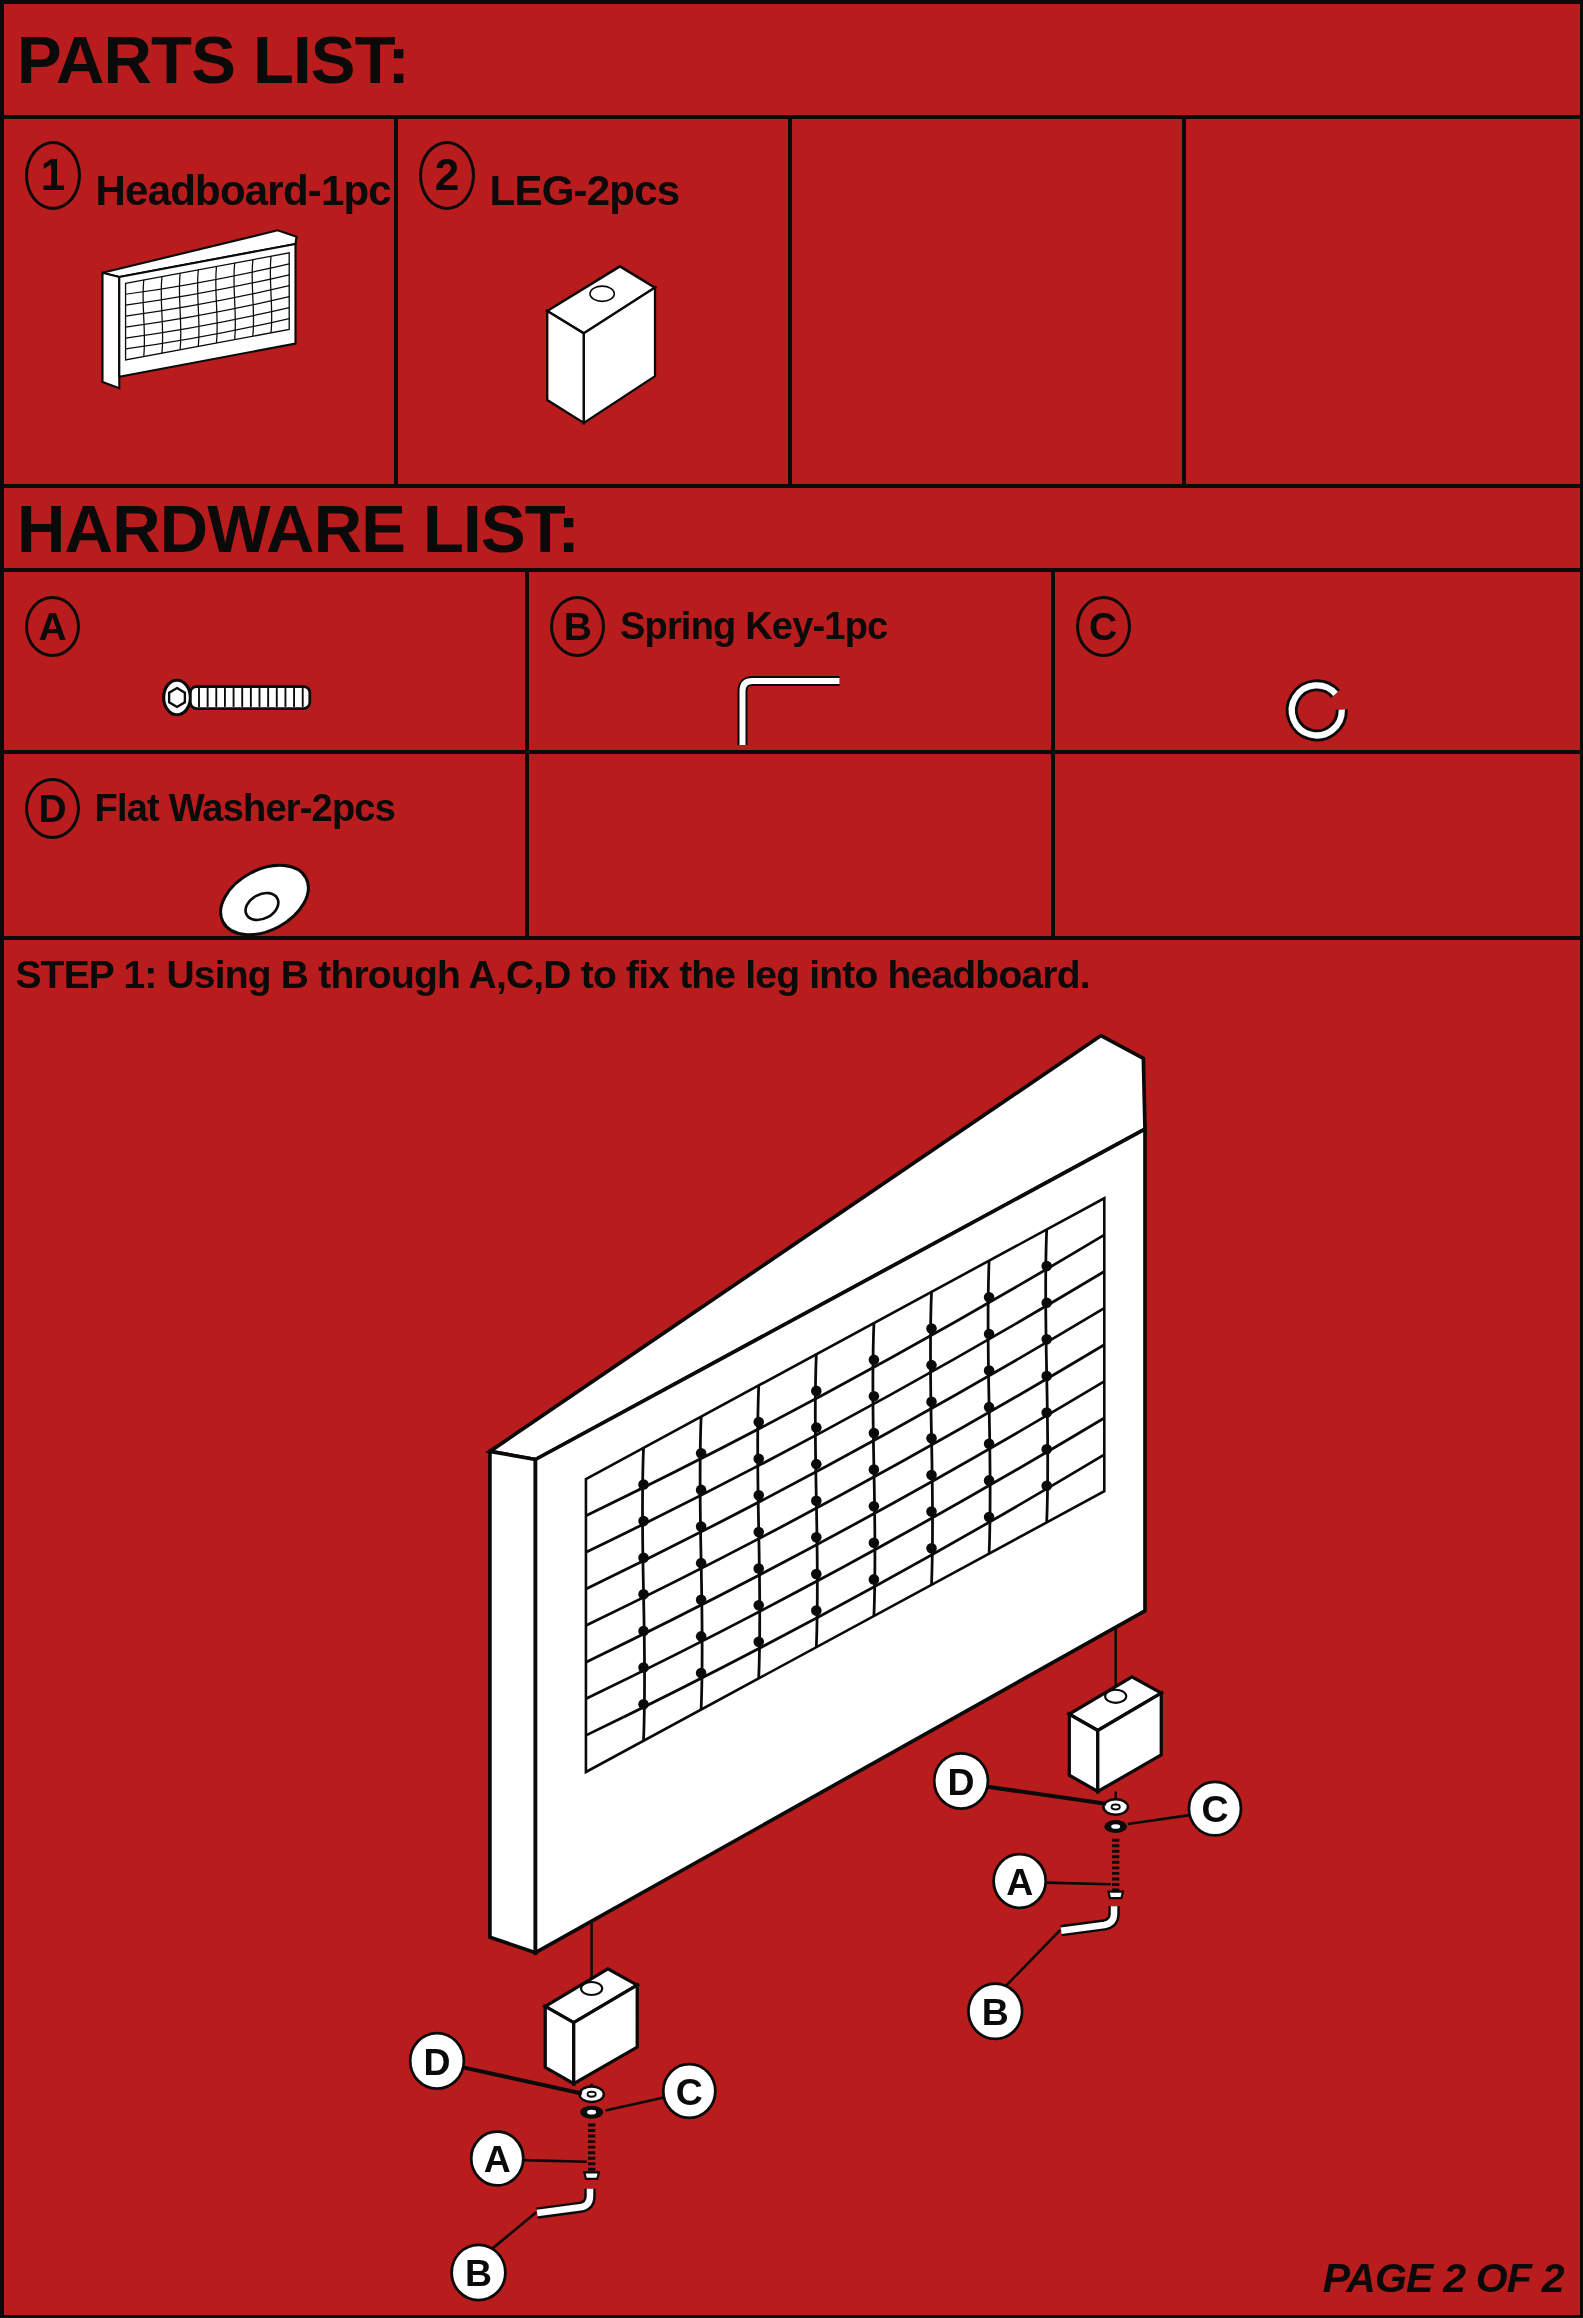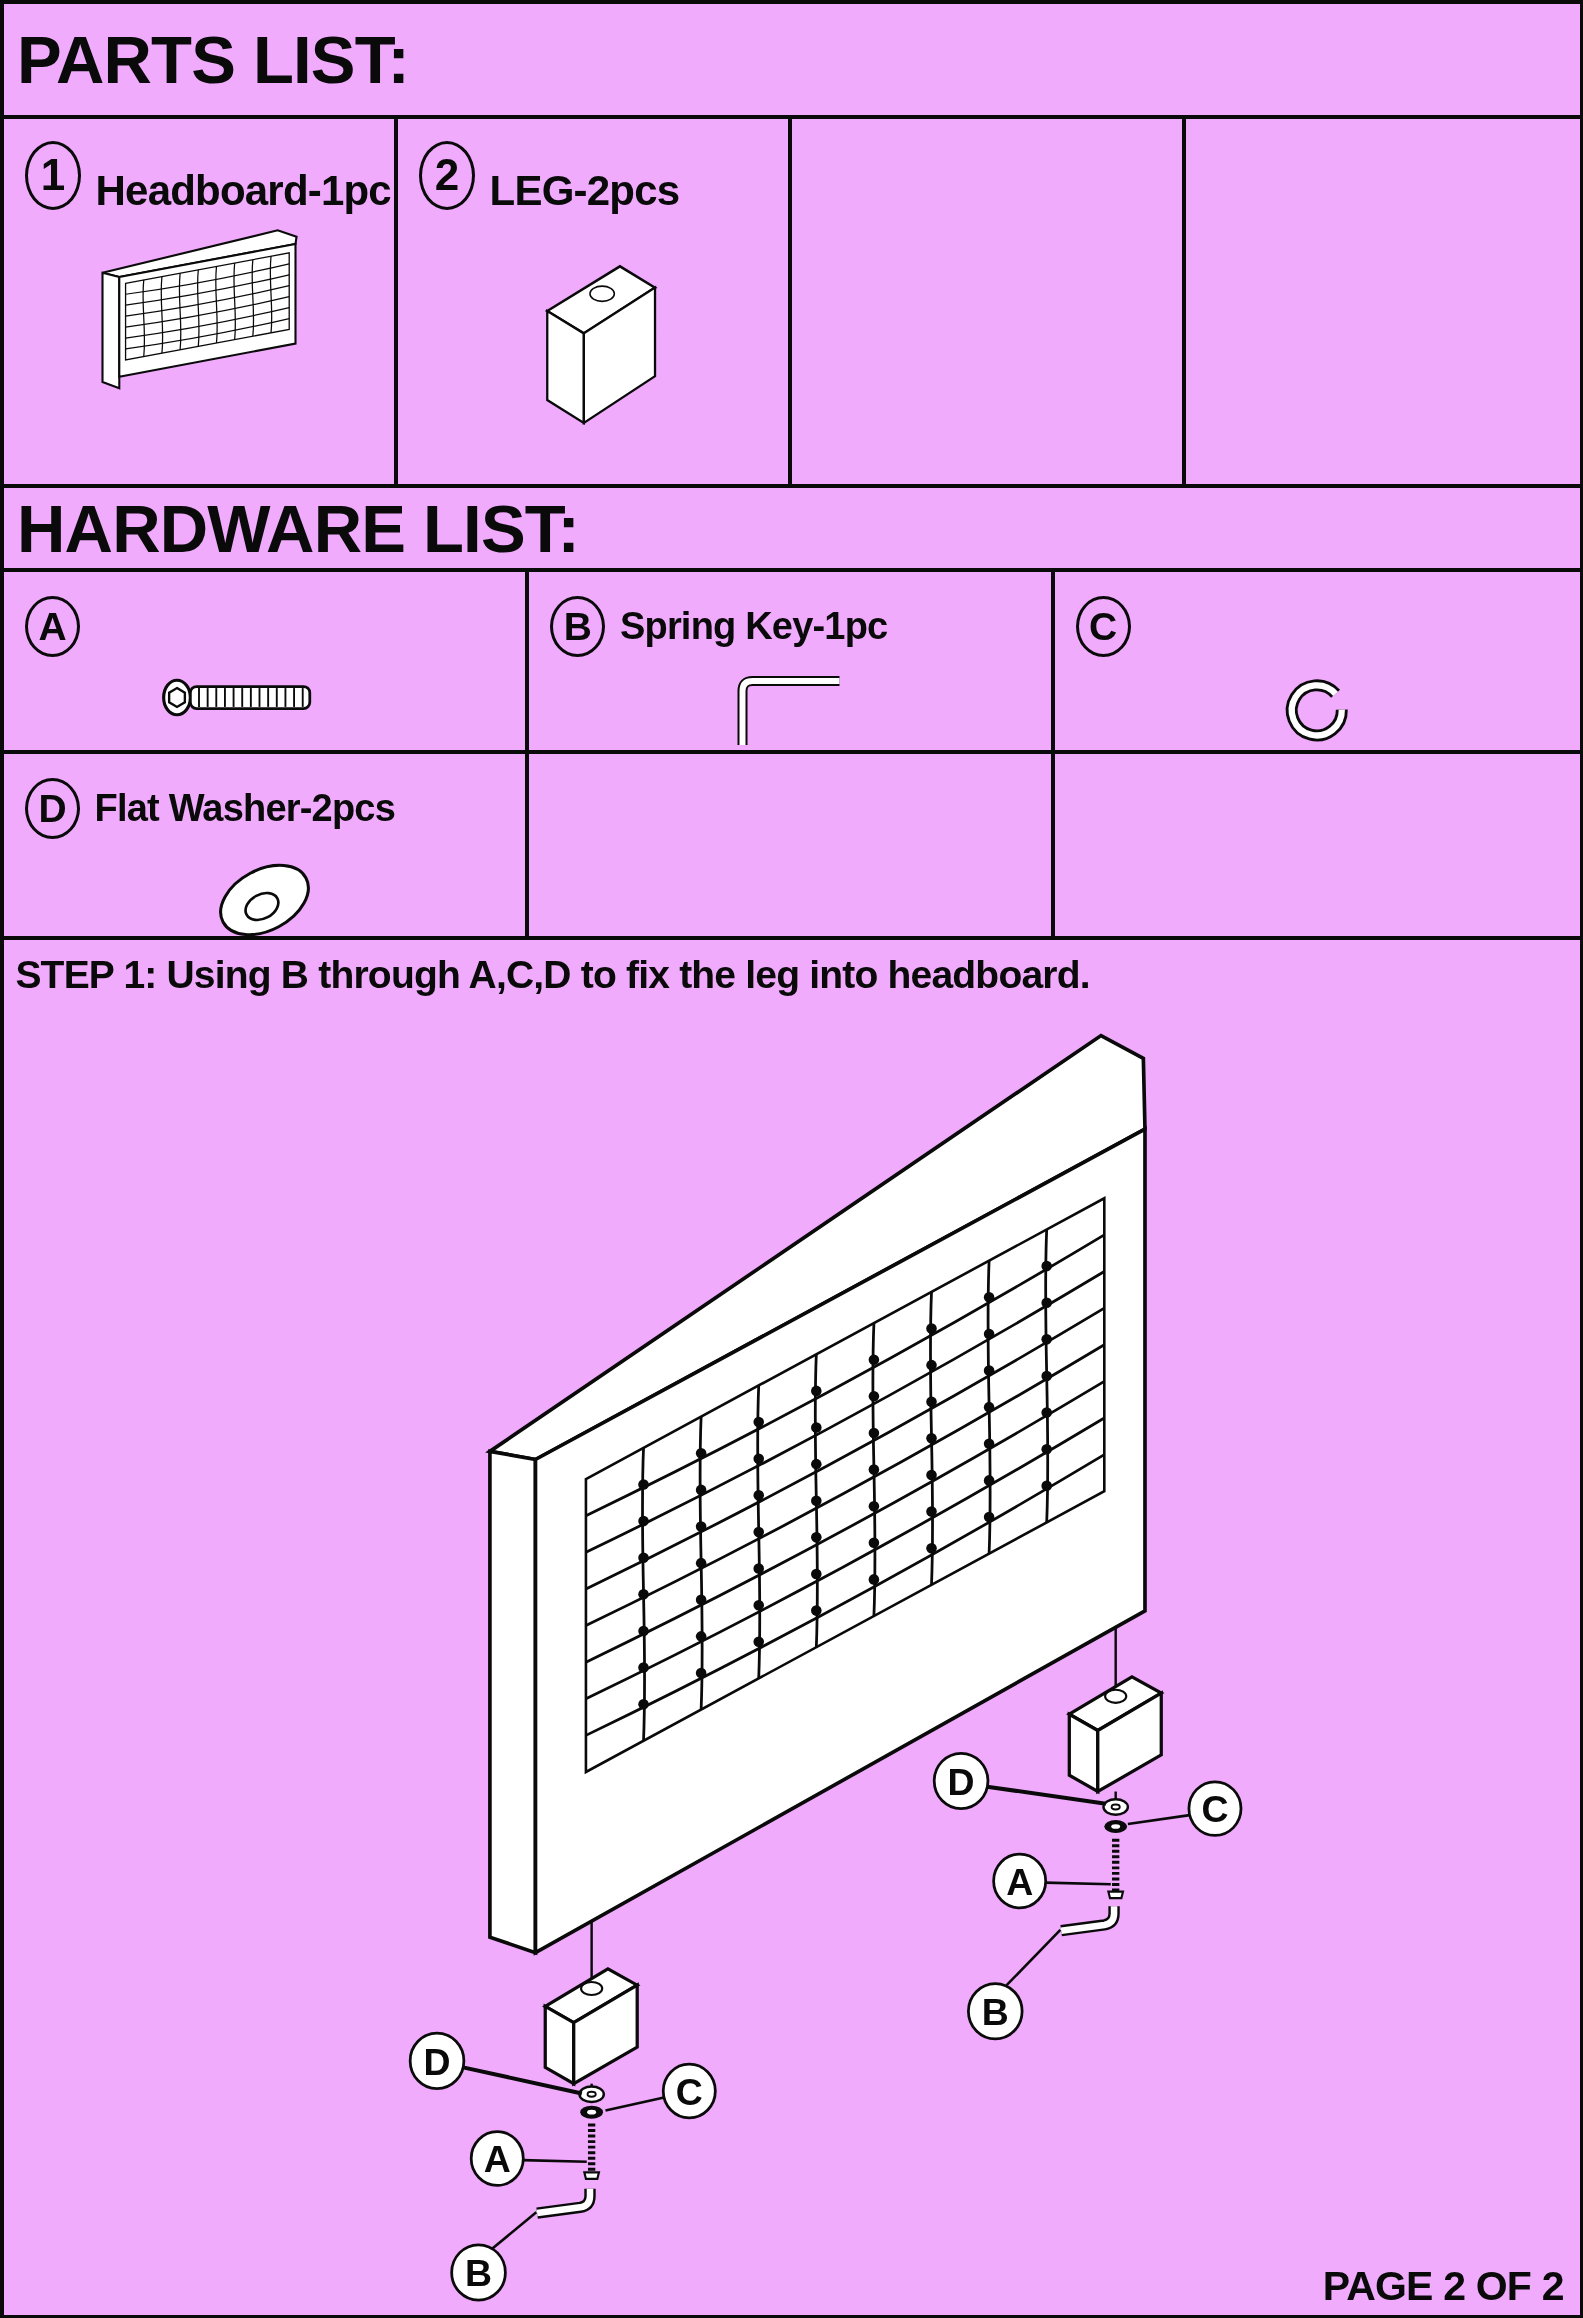--- a/index.html
+++ b/index.html
@@ -1,17 +1,17 @@
 <!DOCTYPE html>
 <html style="--ink: #0a0a0a;font-size:13px"><head>
 <meta charset="utf-8">
 <style>
   html,body{margin:0;padding:0;background:#888;}
   .page{
-    width:1584px;height:2319px;box-sizing:border-box;background:#f0abfc;
+    width:1584px;height:2319px;box-sizing:border-box;background:#b91c1c;
     border:4.9px solid #0a0a0a;position:relative;color:#0a0a0a;
     font-family:"Liberation Sans",sans-serif;font-weight:700;
   }
   .band{display:flex;align-items:center;padding-left:13px;border-bottom:4.1px solid #0a0a0a;box-sizing:border-box;}
   .band h1{margin:0;font-size:67px;letter-spacing:-0.8px;}
   .band.parts{height:115px;}
   .band.hw{height:84px;}
   .parts-row{display:grid;grid-template-columns:repeat(4,1fr);height:369px;border-bottom:4.1px solid #0a0a0a;box-sizing:border-box;}
   .hw-grid{display:grid;grid-template-columns:repeat(3,1fr);grid-template-rows:182px 182px;border-bottom:4.9px solid #0a0a0a;box-sizing:border-box;}
   .cell{border-right:4.1px solid #0a0a0a;box-sizing:border-box;overflow:hidden;}
@@ -21,21 +21,21 @@
   .hw-grid .cell-head{padding-top:24.4px;}
   .circ{border:3.3px solid #0a0a0a;border-radius:50%;display:flex;align-items:center;justify-content:center;flex:none;}
   .circ.num{width:50px;height:63px;font-size:44px;}
   .circ.letter{width:49px;height:55px;font-size:39px;}
   .part-label{font-size:42px;letter-spacing:-0.8px;white-space:nowrap;margin-top:32px;}
   .hw-label{font-size:38px;letter-spacing:-0.8px;white-space:nowrap;}
   .draw{display:block;margin:8.1px auto 0;}
   .step-area{position:relative;height:1371px;box-sizing:border-box;}
   .step-title{margin:0;padding:13px 0 0 11.4px;font-size:39px;letter-spacing:-0.8px;}
   .step-svg{position:absolute;left:0;top:63px;}
-  .page-label{position:absolute;right:16.3px;bottom:1px;font-size:41px;letter-spacing:-0.8px;}
+  .page-label{position:absolute;right:16.3px;bottom:9px;font-size:41px;letter-spacing:-0.8px;font-style:italic;}
   svg .ln{stroke:#0a0a0a;fill:none;}
   svg .fw{stroke:#0a0a0a;fill:#fff;}
   svg .co{font:700 46px "Liberation Sans",sans-serif;fill:#0a0a0a;}
 </style>
 </head>
 <body>
 
 <div class="page">
 
   <div class="band parts">

